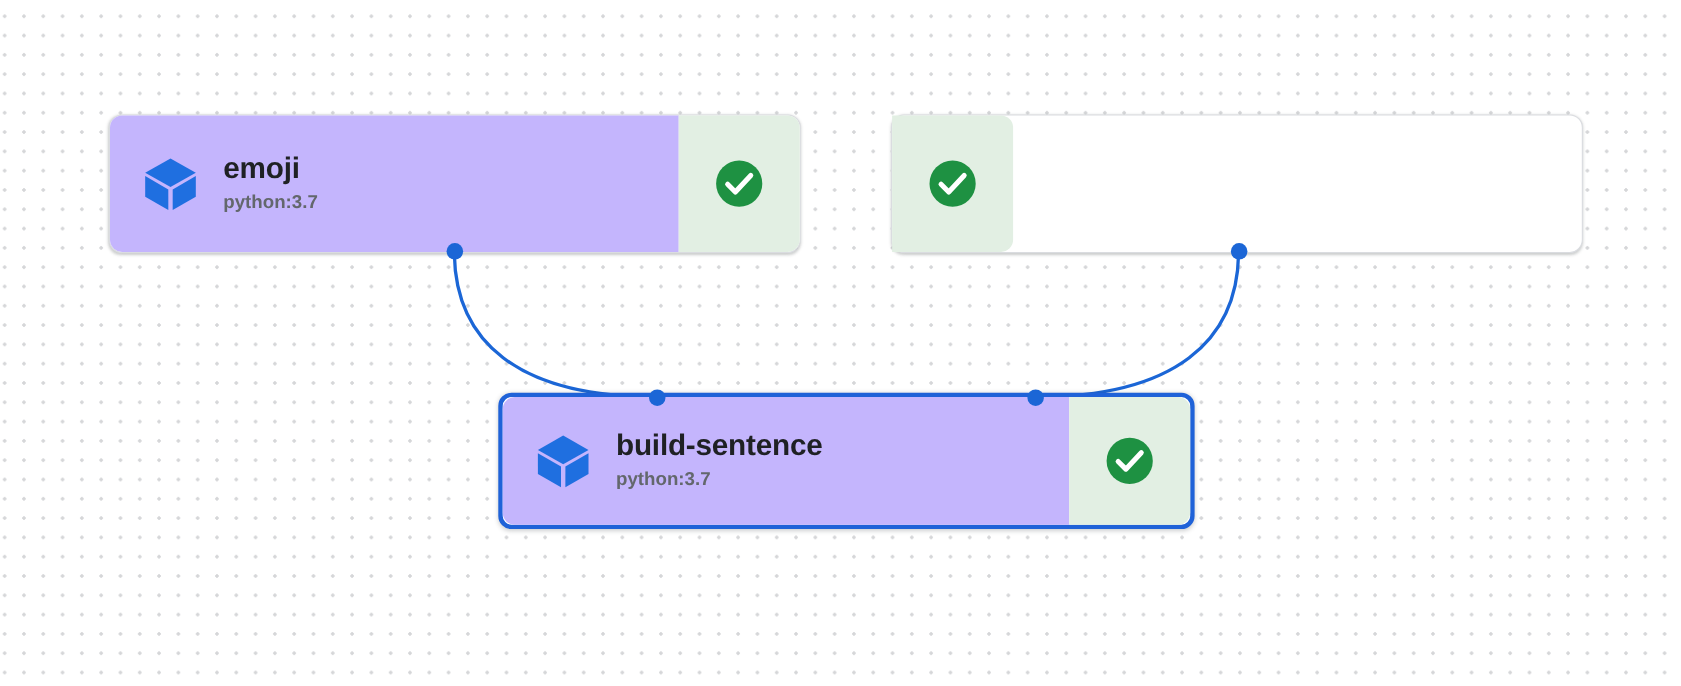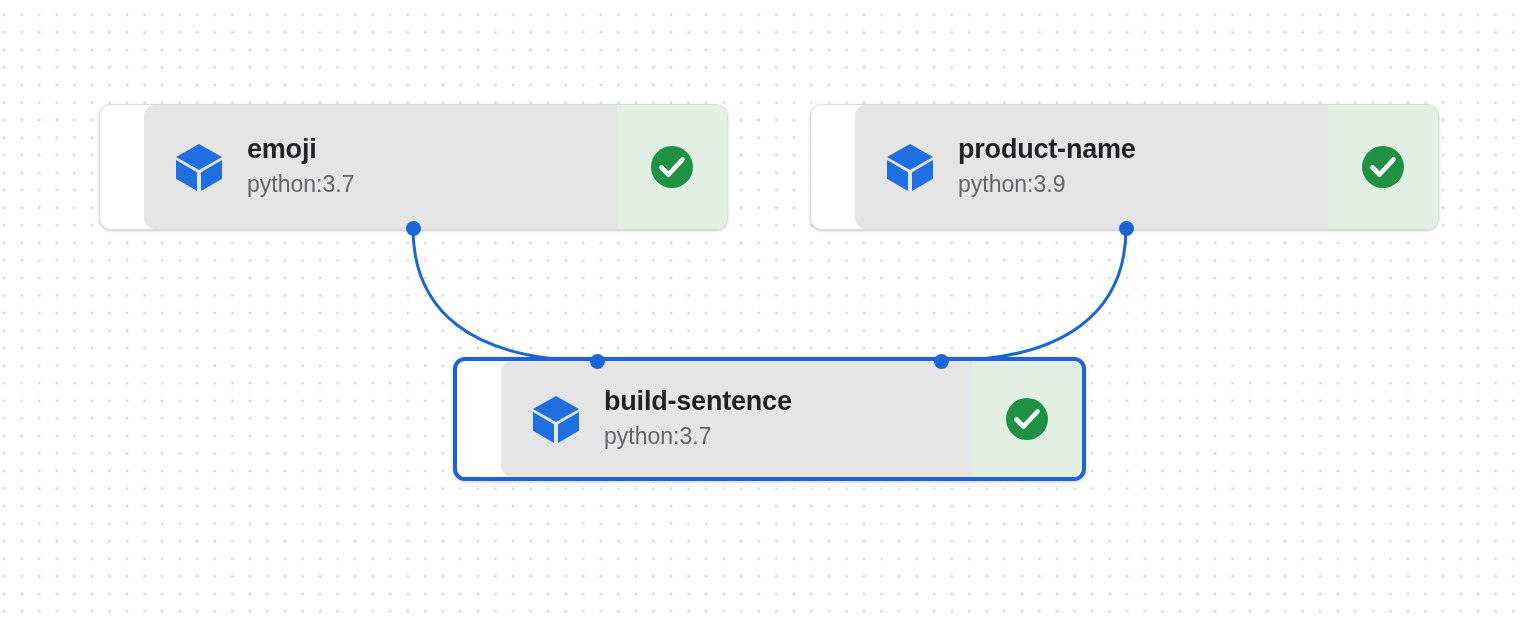--- a/index.html
+++ b/index.html
@@ -56,24 +56,23 @@
     border: 4px solid #1f62d8;
     box-shadow: 0 1px 4px rgba(60,64,67,0.25);
   }
 
   .node-body {
     flex: 1 1 auto;
     display: flex;
     align-items: center;
     padding-left: 27px;
     min-width: 0;
-    background: #e5e5e5;
+    background: #c4b5fd;
     border-top-left-radius: 11px;
     border-bottom-left-radius: 11px;
-    margin-left: 44px;
   }
 
   .node-icon {
     flex: 0 0 auto;
     width: 56px;
     height: 56px;
     display: block;
   }
 
   .node-text {
@@ -82,22 +81,22 @@
   }
   .node-title {
     font-size: 27px;
     font-weight: bold;
     color: #1f2124;
     line-height: 1.15;
     letter-spacing: -0.2px;
     white-space: nowrap;
   }
   .node-subtitle {
-    font-size: 23px;
-    font-weight: normal;
+    font-size: 17px;
+    font-weight: bold;
     color: #63676c;
     line-height: 1.35;
     margin-top: 4px;
     white-space: nowrap;
   }
 
   .node-status {
     flex: 0 0 auto;
     display: flex;
     align-items: center;
@@ -150,31 +149,20 @@
           </div>
         </div>
         <div class="node-status" style="width:110px;background:#e2efe3;">
           <span class="status-badge"><svg viewBox="0 0 48 48" width="48" height="48" aria-hidden="true">
               <circle cx="24" cy="24" r="21" fill="#1e9142"></circle>
               <path d="M13.5 24.5 L20.5 31.5 L34.5 16.5" fill="none" stroke="#ffffff" stroke-width="4.6" stroke-linecap="round" stroke-linejoin="round"></path>
             </svg></span>
         </div>
       </div>
       <div class="node plain" style="left: 810px; top: 104px; width: 629px; height: 126px;">
-        <div class="node-body">
-          <span class="node-icon"><svg viewBox="0 0 56 56" width="56" height="56" aria-hidden="true">
-              <path d="M28 5 L51 18 L28 31 L5 18 Z" fill="#1f6fe0"></path>
-              <path d="M5 21 L26 33.2 L26 52 L5 39.8 Z" fill="#1f6fe0"></path>
-              <path d="M51 21 L30 33.2 L30 52 L51 39.8 Z" fill="#1f6fe0"></path>
-            </svg></span>
-          <div class="node-text">
-            <div class="node-title">product-name</div>
-            <div class="node-subtitle">python:3.9</div>
-          </div>
-        </div>
         <div class="node-status" style="width:110px;background:#e2efe3;">
           <span class="status-badge"><svg viewBox="0 0 48 48" width="48" height="48" aria-hidden="true">
               <circle cx="24" cy="24" r="21" fill="#1e9142"></circle>
               <path d="M13.5 24.5 L20.5 31.5 L34.5 16.5" fill="none" stroke="#ffffff" stroke-width="4.6" stroke-linecap="round" stroke-linejoin="round"></path>
             </svg></span>
         </div>
       </div>
       <div class="node selected" style="left: 453px; top: 357px; width: 633px; height: 124px; border-color: rgb(31, 98, 216);">
         <div class="node-body">
           <span class="node-icon"><svg viewBox="0 0 56 56" width="56" height="56" aria-hidden="true">

